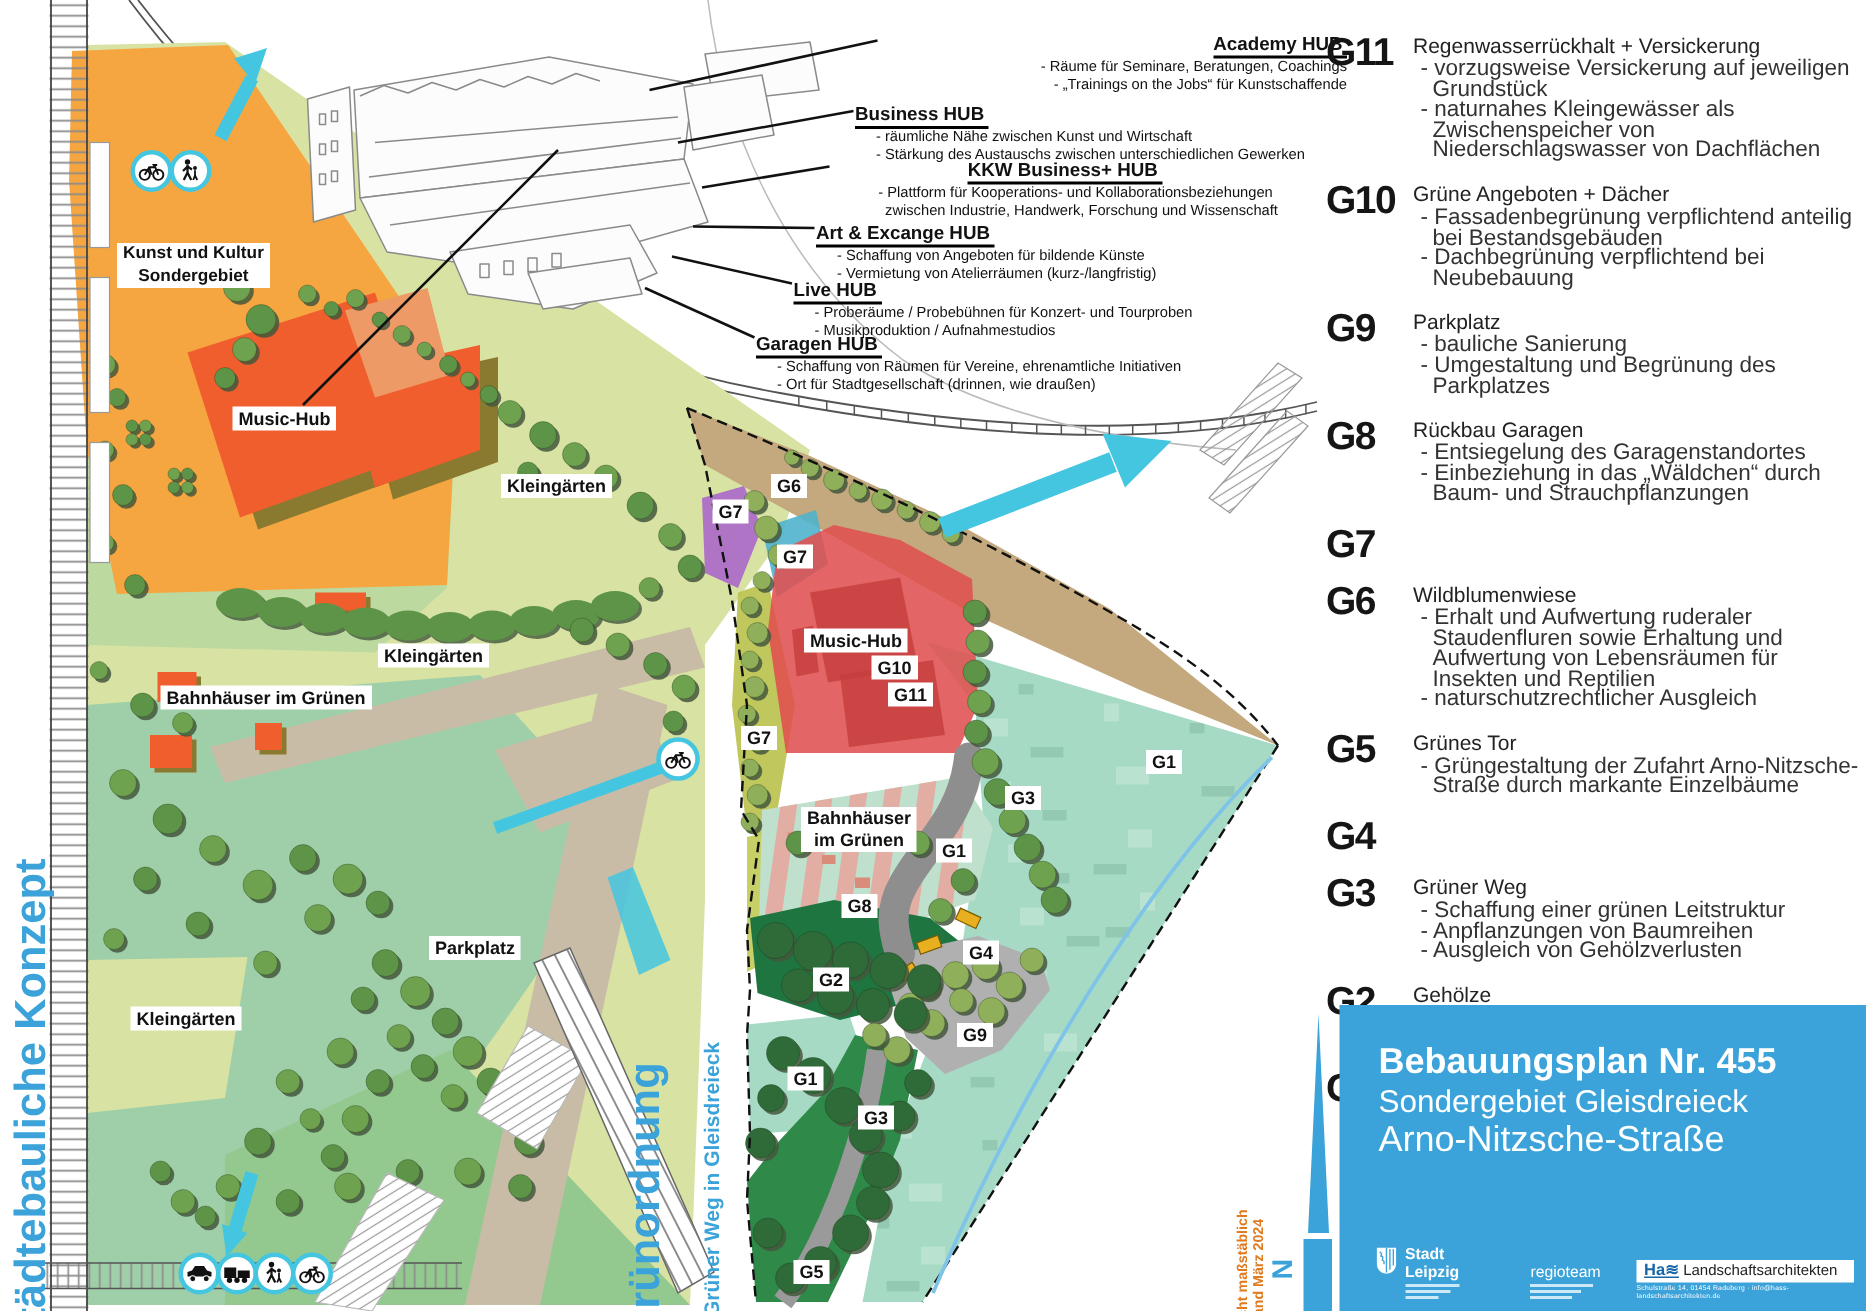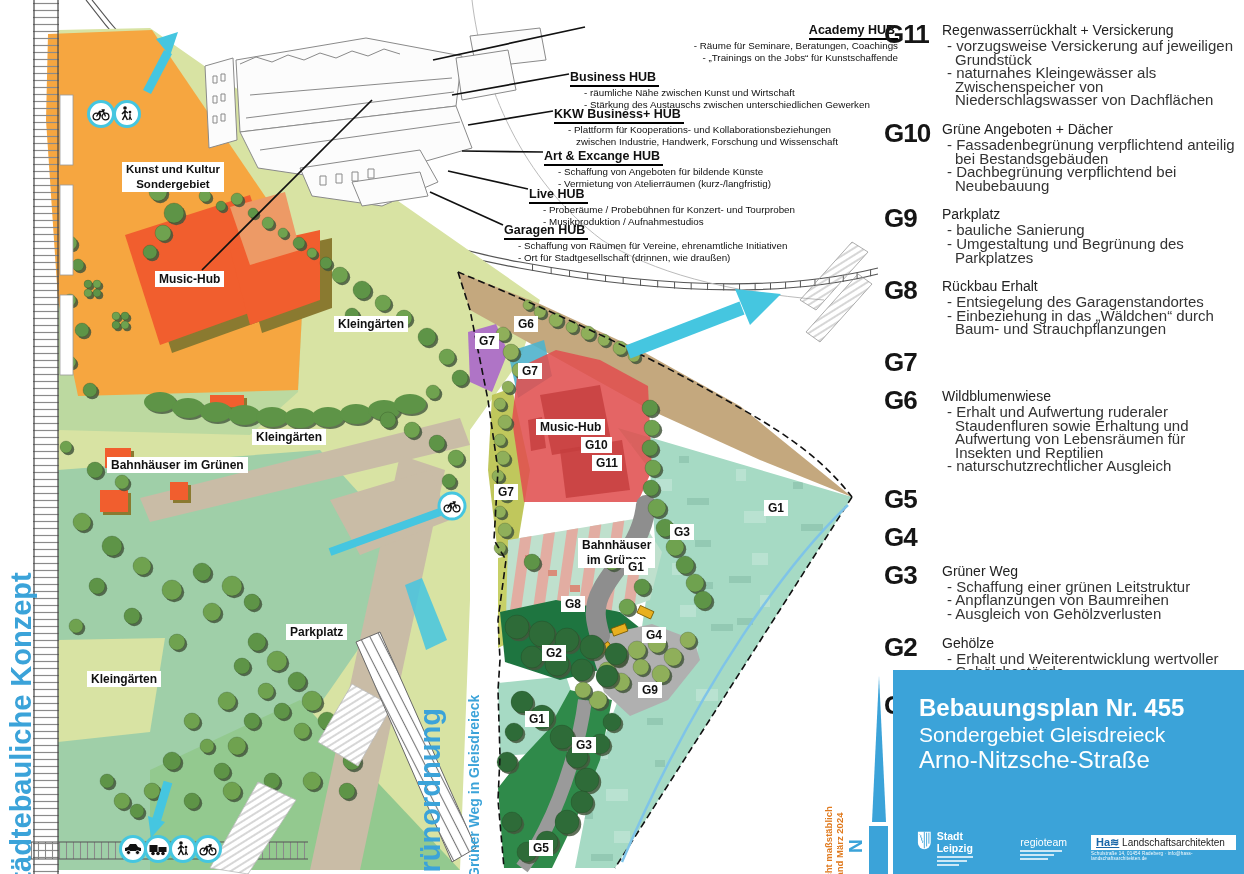--- a/index.html
+++ b/index.html
@@ -4,21 +4,21 @@
 <style>
   :root{ --accent:#3BA3D9; }
   html,body{margin:0;padding:0;background:#e8e8e8;}
   .canvas{position:relative;width:1244px;height:874px;background:#fff;overflow:hidden;
           font-family:"Liberation Sans",sans-serif;color:#111;}
   svg.base{position:absolute;left:0;top:0;}
 
   
   .map-label{position:absolute;background:#fff;padding:0 4px;font-weight:bold;font-size:12px;
              line-height:16px;color:#111;white-space:nowrap;}
-  .map-label.two{text-align:center;line-height:15px;margin-left:44px;}
+  .map-label.two{text-align:center;line-height:15px;}
 
   
   .vtitle{position:absolute;transform:rotate(-90deg);transform-origin:0 100%;
           font-weight:bold;color:var(--accent);white-space:nowrap;}
   #vt-left{left:38px;top:868px;font-size:29px;}
   #vt-center{left:447px;top:862px;font-size:29px;}
   #vt-center-sub{left:482px;top:862px;font-size:14px;}
 
   
   .hub{position:absolute;width:312px;}
@@ -34,21 +34,21 @@
   .leg .t{font-size:14px;line-height:17px;color:#222;}
   .leg .b{font-size:15px;line-height:13.6px;color:#333;padding-left:13px;text-indent:-8px;}
 
   
   #titlebox{position:absolute;left:893px;top:670px;width:351px;height:204px;background:var(--accent);color:#fff;}
   #titlebox .ln{position:absolute;left:26px;white-space:nowrap;}
   .tb1{top:24px;font-size:24px;font-weight:bold;}
   .tb2{top:53px;font-size:21px;}
   .tb3{top:76px;font-size:24px;}
   .tb4{top:120px;font-size:23px;font-weight:bold;}
-  #logos{position:absolute;left:24px;right:8px;bottom:8px;display:flex;gap:24px;align-items:center;}
+  #logos{position:absolute;left:24px;right:8px;bottom:8px;display:flex;gap:24px;align-items:flex-end;}
   .logo-col{display:flex;gap:5px;align-items:flex-start;}
   .logo-name{font-size:10.5px;font-weight:bold;line-height:12px;}
   .logo-bars div{height:2px;background:rgba(255,255,255,.75);margin-top:2px;}
   .hass-box{background:#fff;color:#222;padding:1px 5px;font-size:10px;line-height:13px;white-space:nowrap;}
   .hass-brand{color:#1866A8;font-weight:bold;font-size:11px;text-decoration:underline;}
   .hass-addr{font-size:4.5px;color:#fff;margin-top:1px;letter-spacing:.2px;}
 
   
   .nletter{position:absolute;left:867px;top:831px;transform:rotate(-90deg);transform-origin:0 100%;
            color:var(--accent);font-weight:bold;font-size:19px;}
@@ -729,21 +729,21 @@
   </g>
 </svg>
 
 <div class="vtitle" id="vt-left">Städtebauliche Konzept</div>
 <div class="vtitle" id="vt-center">Grünordnung</div>
 <div class="vtitle" id="vt-center-sub">Grüner Weg in Gleisdreieck</div>
 
 <div id="hubs-layer">
       <div class="hub" style="left: 586px; top: 20px; text-align: right;"><h3>Academy HUB</h3><div class="b">- Räume für Seminare, Beratungen, Coachings</div><div class="b">- „Trainings on the Jobs“ für Kunstschaffende</div></div>
       <div class="hub" style="left: 570px; top: 67px;"><h3>Business HUB</h3><div class="b">- räumliche Nähe zwischen Kunst und Wirtschaft</div><div class="b">- Stärkung des Austauschs zwischen unterschiedlichen Gewerken</div></div>
-      <div class="hub" style="left: 554px; top: 104px;"><h3>KKW Business+ HUB</h3><div class="b">- Plattform für Kooperations- und Kollaborationsbeziehungen zwischen Industrie, Handwerk, Forschung und Wissenschaft</div></div>
+      <div class="hub" style="left: 554px; top: 104px; text-align: center;"><h3>KKW Business+ HUB</h3><div class="b">- Plattform für Kooperations- und Kollaborationsbeziehungen zwischen Industrie, Handwerk, Forschung und Wissenschaft</div></div>
       <div class="hub" style="left: 544px; top: 146px;"><h3>Art &amp; Excange HUB</h3><div class="b">- Schaffung von Angeboten für bildende Künste</div><div class="b">- Vermietung von Atelierräumen (kurz-/langfristig)</div></div>
       <div class="hub" style="left: 529px; top: 184px;"><h3>Live HUB</h3><div class="b">- Proberäume / Probebühnen für Konzert- und Tourproben</div><div class="b">- Musikproduktion / Aufnahmestudios</div></div>
       <div class="hub" style="left: 504px; top: 220px;"><h3>Garagen HUB</h3><div class="b">- Schaffung von Räumen für Vereine, ehrenamtliche Initiativen</div><div class="b">- Ort für Stadtgesellschaft (drinnen, wie draußen)</div></div>
     </div>
 
 <div class="map-label two" style="left:78px;top:162px;font-size:11.5px;">
   <span>Kunst und Kultur</span><br>
   <span>Sondergebiet</span>
 </div>
 <div class="map-label" style="left:155px;top:271px;">Music-Hub</div>
@@ -796,38 +796,42 @@
         <div class="code">G9</div>
         <div class="body">
           <div class="t">Parkplatz</div>
           <div class="b">- bauliche Sanierung</div>
           <div class="b">- Umgestaltung und Begrünung des Parkplatzes</div>
         </div>
       </div>
       <div class="leg">
         <div class="code">G8</div>
         <div class="body">
-          <div class="t">Rückbau Erhalt</div>
+          <div class="t">Rückbau Garagen</div>
           <div class="b">- Entsiegelung des Garagenstandortes</div>
           <div class="b">- Einbeziehung in das „Wäldchen“ durch Baum- und Strauchpflanzungen</div>
         </div>
       </div>
       <div class="leg">
         <div class="code">G7</div>
       </div>
       <div class="leg">
         <div class="code">G6</div>
         <div class="body">
           <div class="t">Wildblumenwiese</div>
           <div class="b">- Erhalt und Aufwertung ruderaler Staudenfluren sowie Erhaltung und Aufwertung von Lebensräumen für Insekten und Reptilien</div>
           <div class="b">- naturschutzrechtlicher Ausgleich</div>
         </div>
       </div>
       <div class="leg">
         <div class="code">G5</div>
+        <div class="body">
+          <div class="t">Grünes Tor</div>
+          <div class="b">- Grüngestaltung der Zufahrt Arno-Nitzsche-Straße durch markante Einzelbäume</div>
+        </div>
       </div>
       <div class="leg">
         <div class="code">G4</div>
       </div>
       <div class="leg">
         <div class="code">G3</div>
         <div class="body">
           <div class="t">Grüner Weg</div>
           <div class="b">- Schaffung einer grünen Leitstruktur</div>
           <div class="b">- Anpflanzungen von Baumreihen</div>

